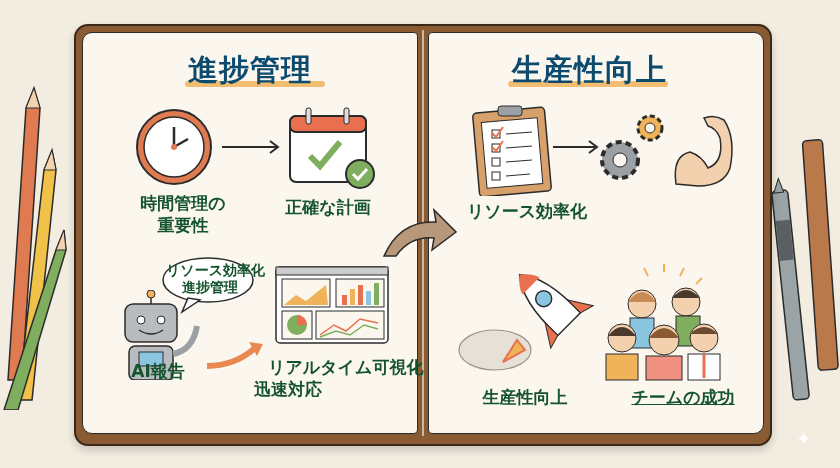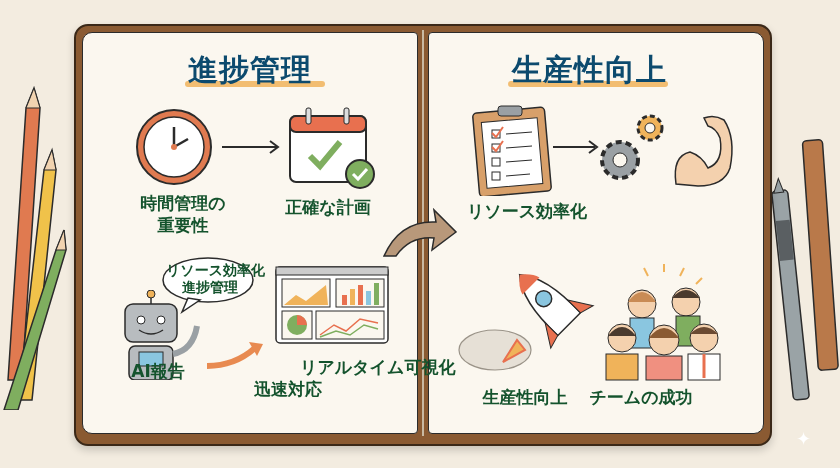--- a/index.html
+++ b/index.html
@@ -108,21 +108,21 @@
     <rect x="84" y="20" width="5" height="20" fill="#e8704f"></rect>
     <rect x="92" y="26" width="5" height="14" fill="#8ac6e0"></rect>
     <rect x="100" y="18" width="5" height="22" fill="#7fae5f"></rect>
   <rect x="8" y="46" width="30" height="28" fill="#fbf7ef" stroke="#2b2b2b"></rect>
   <circle cx="23" cy="60" r="10" fill="#7fae5f"></circle>
     <path d="M23 60 L23 50 A10 10 0 0 1 33 60 Z" fill="#e8704f"></path>
   <rect x="42" y="46" width="68" height="28" fill="#fbf7ef" stroke="#2b2b2b"></rect>
   <polyline points="46,70 60,60 72,66 86,54 104,58" fill="none" stroke="#e8704f" stroke-width="1.5"></polyline>
   <polyline points="46,72 62,66 76,70 90,60 104,64" fill="none" stroke="#7fae5f" stroke-width="1.5"></polyline>
 </svg>
-<div class="label" style="left:268px;top:356px;width:140px;margin-left:32px;">リアルタイム可視化</div>
+<div class="label" style="left:268px;top:356px;width:140px;">リアルタイム可視化</div>
 
 <svg class="abs" style="left:380px;top:200px" width="80" height="60">
   <path d="M4 56 Q20 20 56 22 L54 10 L76 32 L52 50 L54 38 Q30 36 16 56 Z" fill="#b8987a" stroke="#2b2b2b" stroke-width="1.5"></path>
 </svg>
 
 <div class="underline" style="left:508px;top:81px;width:160px;"></div>
 <div class="title" style="left:512px;top:50px;">生産性向上</div>
 
 <svg class="abs" style="left:470px;top:100px" width="90" height="96">
   <rect x="6" y="10" width="72" height="84" rx="4" fill="#d8a06a" stroke="#2b2b2b" stroke-width="1.5" transform="rotate(-5 42 52)"></rect>
@@ -187,15 +187,15 @@
     <path d="M8 74 Q22 56 36 74" fill="#4a3a2e"></path>
   <circle cx="64" cy="78" r="15" fill="#f4d1ae" stroke="#2b2b2b"></circle>
     <path d="M49 76 Q64 56 79 76" fill="#8a5a32"></path>
   <circle cx="104" cy="76" r="14" fill="#f4d1ae" stroke="#2b2b2b"></circle>
     <path d="M90 72 Q104 58 118 72" fill="#6b4a32"></path>
   <rect x="6" y="92" width="32" height="26" fill="#f0b35a" stroke="#2b2b2b"></rect>
   <rect x="46" y="94" width="36" height="24" fill="#f09080" stroke="#2b2b2b"></rect>
   <rect x="88" y="92" width="32" height="26" fill="#fff" stroke="#2b2b2b"></rect>
   <line x1="104" y1="92" x2="104" y2="116" stroke="#e8704f" stroke-width="3"></line>
 </svg>
-<div class="label" style="left:581px;top:386px;width:120px;">チームの成功</div>
+<div class="label" style="left:623px;top:386px;width:120px;text-decoration:underline;">チームの成功</div>
 
 <div class="abs" style="left:796px;top:428px;font-size:18px;color:#fff;">✦</div>
 
 </body></html>

